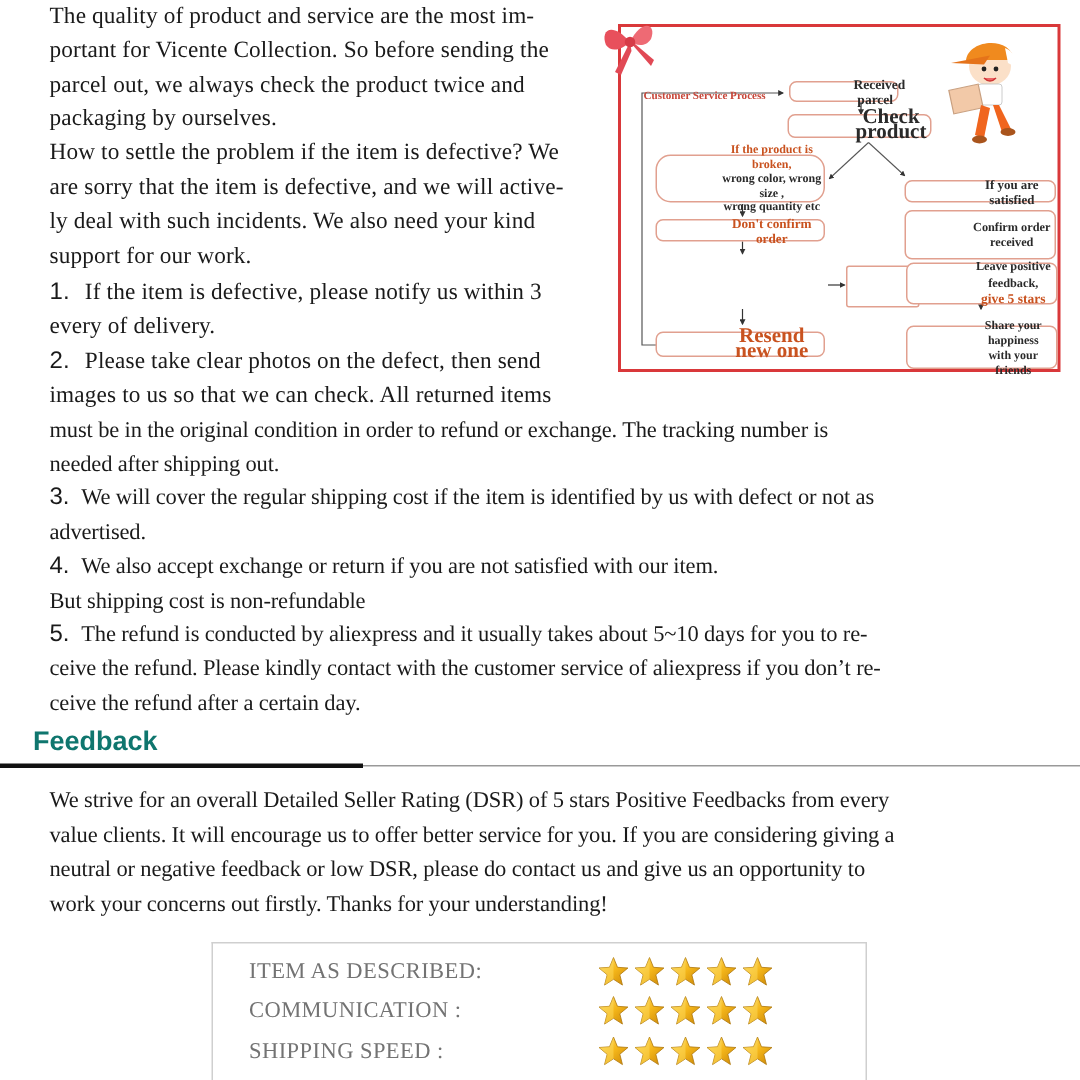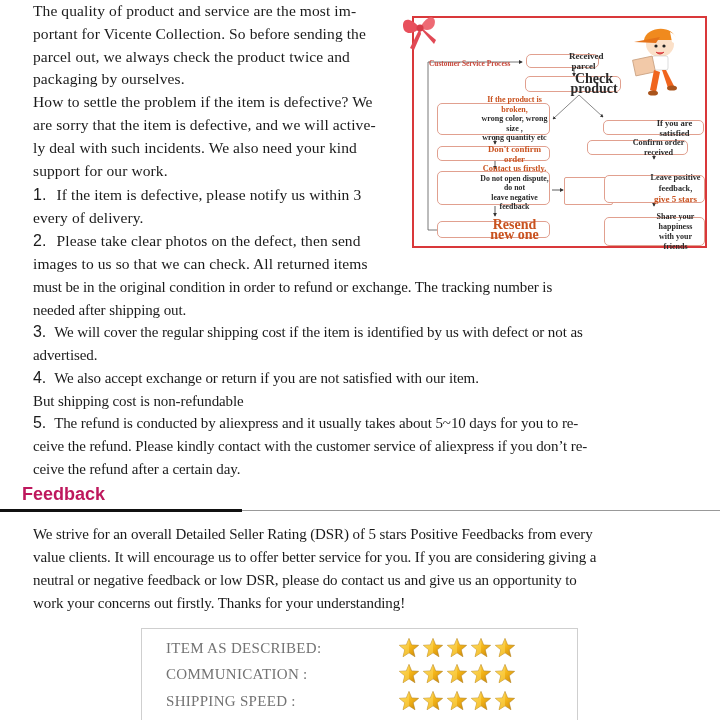--- a/index.html
+++ b/index.html
@@ -14,21 +14,21 @@
   #flow { position: absolute; left: 408px; top: 16px; width: 303px; height: 236px; }
   .frame { position: absolute; left: 4px; top: 0; width: 295px; height: 232px; border: 2px solid #d9383a; background: #fff; box-sizing: border-box; }
   .box { position: absolute; border: 1px solid #e1a08f; border-radius: 5px; background: #fff;
          font-family: "Liberation Serif", "DejaVu Serif", serif; font-weight: bold; font-size: 8.6px;
          text-align: center; line-height: 10px; color: #2a2a2a; display: flex; flex-direction: column; justify-content: center; box-sizing: border-box; padding-left: 42px; }
   .or { color: #c9521f; }
   .fltitle { position: absolute; left: 21px; top: 43px; font-size: 7.4px; font-weight: bold; color: #c7473a; font-family: "Liberation Serif", serif; }
   svg.lines { position: absolute; left: 0; top: 0; }
 
   
-  #fb-title { position: absolute; left: 22px; top: 484px; font-family: "Liberation Sans", "DejaVu Sans", sans-serif; font-weight: bold; font-size: 18px; color: #be185d; }
+  #fb-title { position: absolute; left: 22px; top: 484px; font-family: "Liberation Sans", "DejaVu Sans", sans-serif; font-weight: bold; font-size: 18px; color: #0f766e; }
   #fb-rule-thick { position: absolute; left: 0; top: 509px; width: 242px; height: 3px; background: #111; }
   #fb-rule-thin { position: absolute; left: 242px; top: 510px; width: 478px; height: 1px; background: #999; }
 
   
   #ratings { position: absolute; left: 141px; top: 628px; width: 437px; height: 100px; border: 1px solid #cfcfcf; border-bottom: none; box-sizing: border-box; }
   .rrow { position: absolute; left: 24px; height: 26px; display: flex; align-items: center; }
   .rlabel { font-family: "Liberation Serif", serif; font-size: 15px; letter-spacing: 0.3px; color: #737373; width: 232px; }
   .stars { display: flex; gap: 2px; }
   .star { width: 22px; height: 22px; }
 </style>
@@ -107,41 +107,36 @@
 
   <div class="fltitle">Customer Service Process</div>
 
   <div class="box" style="left:118px;top:38px;width:73px;height:14px;font-size:9px;">
       <span>Received parcel</span>
     </div>
   <div class="box" style="left:117px;top:60px;width:96px;height:16px;font-size:14px;">
       <span>Check product</span>
     </div>
 
-  <div class="box" style="left:29px;top:87px;width:113px;height:32px;font-size:8px;line-height:9.4px;">
+  <div class="box" style="left:29px;top:87px;width:113px;height:32px;font-size:8px;line-height:9.4px;border-radius:10px;">
     <span class="or">If the product is broken,</span>
     <span>wrong color, wrong size ,</span>
     <span>wrong quantity etc</span>
   </div>
   <div class="box" style="left:195px;top:93px;width:101px;height:15px;font-size:8.6px;margin-top:11px;">
       <span>If you are satisfied</span>
     </div>
 
   <div class="box or" style="left:29px;top:130px;width:113px;height:15px;font-size:8.8px;">
       <span>Don't confirm order</span>
     </div>
-  <div class="box" style="left:179px;top:124px;width:101px;height:15px;font-size:8.2px;">
+  <div class="box" style="left:195px;top:124px;width:101px;height:33px;font-size:8.2px;">
       <span>Confirm order received</span>
     </div>
 
-  <div class="box" style="left:29px;top:155px;width:113px;height:34px;font-size:7.8px;line-height:9.6px;">
-    <span class="or" style="font-size:8.4px">Contact us firstly.</span>
-    <span>Do not open dispute, do not</span>
-    <span>leave negative feedback</span>
-  </div>
   <div class="box" style="left:156px;top:161px;width:49px;height:28px;font-size:8px;border-radius:2px;">
       <span>Refund</span>
     </div>
   <div class="box" style="left:196px;top:159px;width:101px;height:28px;font-size:8.2px;line-height:10.5px;">
     <span>Leave positive feedback,</span>
     <span class="or" style="font-size:9px">give 5 stars</span>
   </div>
 
   <div class="box or" style="left:29px;top:205px;width:113px;height:17px;font-size:14px;">
       <span>Resend new one</span>

